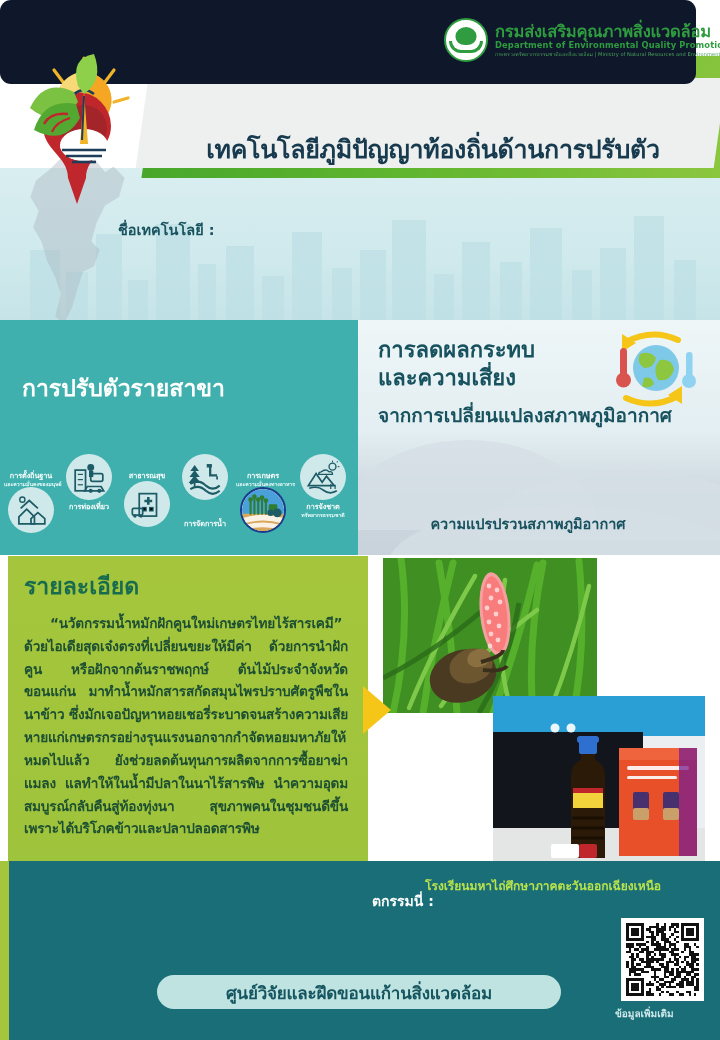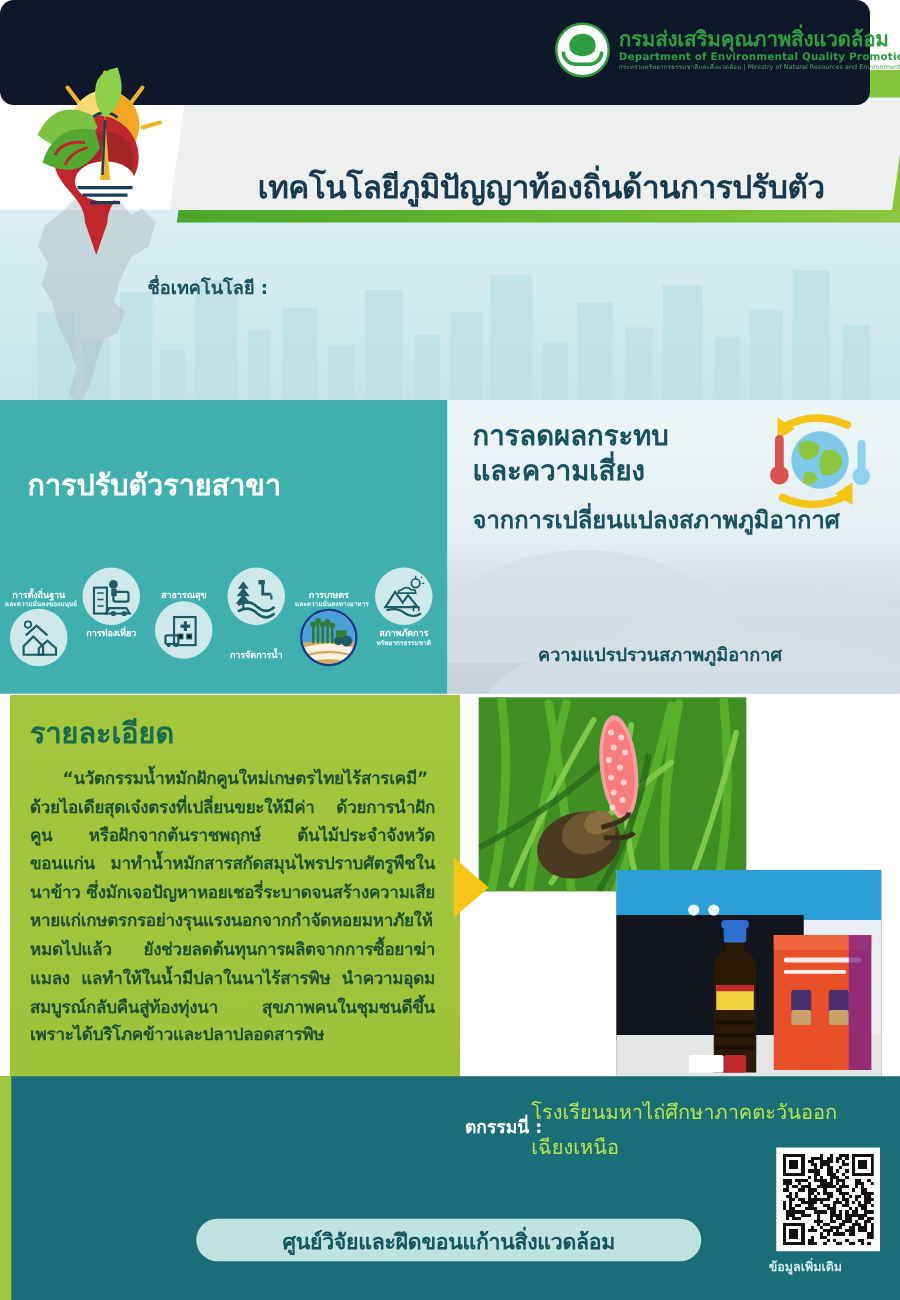--- a/index.html
+++ b/index.html
@@ -123,21 +123,21 @@
     overflow:hidden; background:#2d7d1f;
   }
   .photo2 {
     position:absolute; left:493px; top:696px; width:212px; height:165px; z-index:6;
     overflow:hidden; background:#1b2a36;
   }
 
   
   .footer-teal { position:absolute; left:0; top:861px; width:720px; height:179px; background:#1a6e78; z-index:5; }
   .place-label { position:absolute; left:372px; top:890px; font-size:14px; font-weight:bold; color:#ffffff; z-index:7; }
-  .place-value { position:absolute; left:425px; top:876px; width:265px; font-size:16px; font-weight:normal; color:#b9e34a; line-height:1.72; z-index:7; }
+  .place-value { position:absolute; left:425px; top:876px; width:265px; font-size:12px; font-weight:bold; color:#b9e34a; line-height:1.72; z-index:7; }
 
   .footer-pill {
     position:absolute; left:157px; top:975px; width:404px; height:34px;
     background:#bfe3e1; border-radius:17px; z-index:8;
     display:flex; align-items:center; justify-content:center;
   }
   .footer-pill span { font-size:17px; font-weight:bold; color:#14555f; letter-spacing:-0.2px; }
 
   .qr-wrap { position:absolute; left:621px; top:918px; width:83px; height:83px; background:#ffffff; z-index:8; padding:5px; }
   .qr-cap { position:absolute; left:615px; top:1006px; width:95px; text-align:left; font-size:10px; font-weight:bold; color:#cfe9ea; z-index:8; }
@@ -348,21 +348,21 @@
             <path d="M20 16 q5 -4 9 0 q4 -1 4 3 h-16 q0 -3 3 -3z" fill="none" stroke="#1d5b66" stroke-width="1.6"></path>
             <path d="M5 32 l9 -14 l7 10 l5 -7 l9 11z" fill="none" stroke="#1d5b66" stroke-width="2"></path>
             <path d="M6 35 q10 -3 16 2 q8 6 16 1" fill="none" stroke="#1d5b66" stroke-width="2"></path>
             <g stroke="#1d5b66" stroke-width="1.4">
               <line x1="31" y1="30" x2="31" y2="36"></line>
               <line x1="36" y1="31" x2="36" y2="36"></line>
             </g>
           </svg>
         </div>
         <div style="margin-top: 3px;">
-          <div class="sec-lab">สภาพภัดการ</div>
+          <div class="sec-lab">การจังชาต</div>
           <div class="sec-sub">ทรัพยากรธรรมชาติ</div>
         </div>
       </div>
     </div>
 
   <div class="panel-right" id="mitPanel">
       <div class="hill" style="left: -20px; top: 120px; width: 260px; height: 90px; border-radius: 50% 50% 0px 0px / 100% 100% 0px 0px;"></div>
       <div class="hill" style="left: 120px; top: 150px; width: 300px; height: 70px; border-radius: 50% 50% 0px 0px / 100% 100% 0px 0px;"></div>
       <div class="hill" style="left: 30px; top: 185px; width: 360px; height: 60px; border-radius: 50% 50% 0px 0px / 100% 100% 0px 0px;"></div>
     </div>

